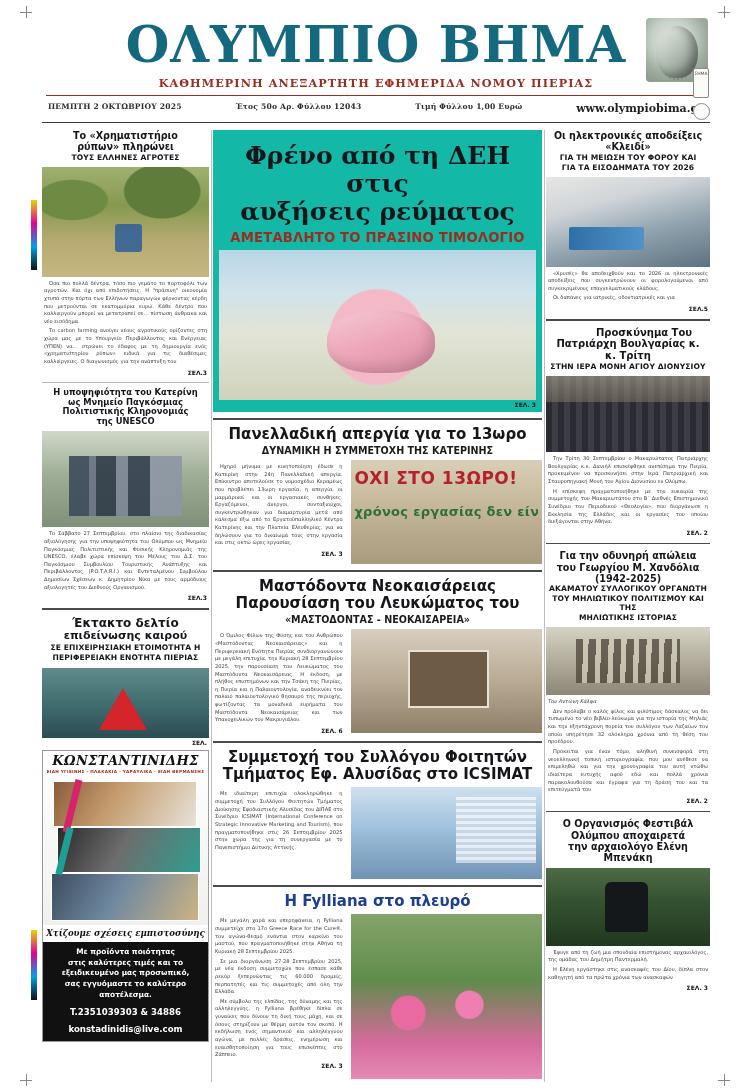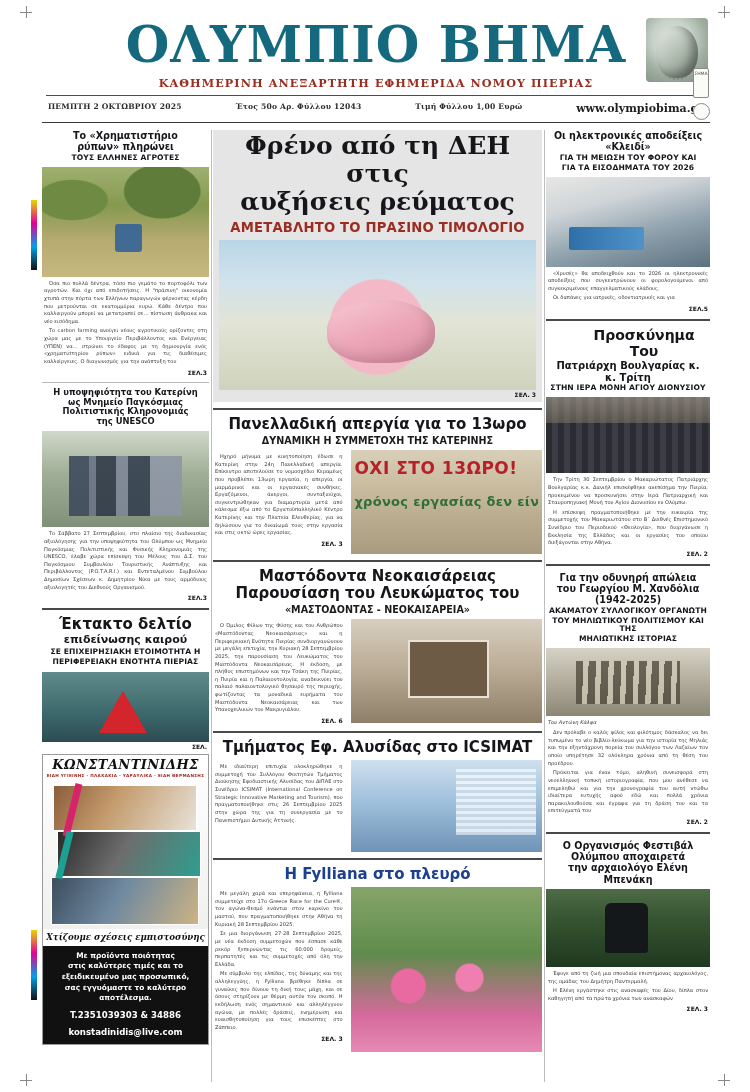--- a/index.html
+++ b/index.html
@@ -236,22 +236,22 @@
   .ph-fest{
     background:linear-gradient(180deg,#4d6b45 0%,#33512f 45%,#20381f 100%);
   }
   .ph-fest:after{
     content:"";position:absolute;left:36%;top:18%;width:26%;height:64%;
     background:#15181a;border-radius:6px 6px 3px 3px;
   }
 
   
   .main-hd{
-    background:#e5e5e5;
-    padding:2px 6px 4px 6px;
+    background:#14b8a6;
+    padding:12px 6px 4px 6px;
     box-sizing:border-box;
   }
   .main-hd h1{
     margin:0;text-align:center;
     font-family:"DejaVu Serif", serif;font-weight:bold;
     font-size:25px;line-height:1.12;color:#15151a;
   }
   .main-hd h2{
     margin:4px 0 0 0;text-align:center;
     font-family:"DejaVu Sans", sans-serif;font-weight:bold;
@@ -381,21 +381,21 @@
         <div class="ph ph-unesco" style="height:96px;margin-top:4px;"></div>
         <div class="body-txt">
           <p>Το Σάββατο 27 Σεπτεμβρίου, στο πλαίσιο της διαδικασίας αξιολόγησης για την υποψηφιότητα του Ολύμπου ως Μνημείο Παγκόσμιας Πολιτιστικής και Φυσικής Κληρονομιάς της UNESCO, έλαβε χώρα επίσκεψη του Μέλους του Δ.Σ. του Παγκόσμιου Συμβουλίου Τουριστικής Ανάπτυξης και Περιβάλλοντος (P.O.T.A.R.I.) και Εντεταλμένου Συμβούλου Δημοσίων Σχέσεων κ. Δημητρίου Νίκα με τους αρμόδιους αξιολογητές του Διεθνούς Οργανισμού.</p>
           <span class="sel">ΣΕΛ.3</span>
         </div>
       </div>
 
       <div class="sep-thick"></div>
 
       <div class="blk">
-        <div class="hl hl-lead" style="font-size:15px;">Έκτακτο δελτίο</div>
+        <div class="hl hl-lead" style="font-size:12px;">Έκτακτο δελτίο</div>
         <div class="hl hl-lead" style="font-size:11px;">επιδείνωσης καιρού</div>
         <div class="hl hl-sub">ΣΕ ΕΠΙΧΕΙΡΗΣΙΑΚΗ ΕΤΟΙΜΟΤΗΤΑ Η</div>
         <div class="hl hl-sub">ΠΕΡΙΦΕΡΕΙΑΚΗ ΕΝΟΤΗΤΑ ΠΙΕΡΙΑΣ</div>
         <div class="ph ph-warn" style="height:70px;margin-top:5px;">
           <div class="warn-in"></div>
           <div class="warn-bang"></div>
         </div>
         <span class="sel" style="padding-right:2px;">ΣΕΛ.</span>
       </div>
 
@@ -470,20 +470,21 @@
           </div>
           <div class="im">
             <div class="ph ph-mast" style="height:104px;"></div>
           </div>
         </div>
       </div>
 
       <div class="sep-thick"></div>
 
       <div class="blk">
+        <div class="mid-hl">Συμμετοχή του Συλλόγου Φοιτητών</div>
         <div class="mid-hl">Τμήματος Εφ. Αλυσίδας στο ICSIMAT</div>
         <div class="twocol" style="margin-top:4px;">
           <div class="tx">
             <div class="body-txt">
               <p>Με ιδιαίτερη επιτυχία ολοκληρώθηκε η συμμετοχή του Συλλόγου Φοιτητών Τμήματος Διοίκησης Εφοδιαστικής Αλυσίδας του ΔΙΠΑΕ στο Συνέδριο ICSIMAT (International Conference on Strategic Innovative Marketing and Tourism), που πραγματοποιήθηκε στις 26 Σεπτεμβρίου 2025 στην χώρα της για τη συνεργασία με το Πανεπιστήμιο Δυτικής Αττικής.</p>
             </div>
           </div>
           <div class="im">
             <div class="ph ph-conf" style="height:92px;"></div>
           </div>
@@ -521,21 +522,21 @@
         <div class="body-txt">
           <p>«Χρυσές» θα αποδειχθούν και το 2026 οι ηλεκτρονικές αποδείξεις που συγκεντρώνουν οι φορολογούμενοι από συγκεκριμένους επαγγελματικούς κλάδους.</p>
           <p>Οι δαπάνες για ιατρικές, οδοντιατρικές και για</p>
           <span class="sel">ΣΕΛ.5</span>
         </div>
       </div>
 
       <div class="sep-thick"></div>
 
       <div class="blk">
-        <div class="hl hl-lead" style="font-size:14px;padding-left:32px;">Προσκύνημα Του</div>
+        <div class="hl hl-lead" style="font-size:10px;padding-left:32px;">Προσκύνημα Του</div>
         <div class="hl hl-lead" style="font-size:10px;">Πατριάρχη Βουλγαρίας κ.</div>
         <div class="hl hl-lead" style="font-size:10px;">κ. Τρίτη</div>
         <div class="hl hl-sub">ΣΤΗΝ ΙΕΡΑ ΜΟΝΗ ΑΓΙΟΥ ΔΙΟΝΥΣΙΟΥ</div>
         <div class="ph ph-clergy" style="height:76px;margin-top:4px;"></div>
         <div class="body-txt">
           <p>Την Τρίτη 30 Σεπτεμβρίου ο Μακαριώτατος Πατριάρχης Βουλγαρίας κ.κ. Δανιήλ επισκέφθηκε ανεπίσημα την Πιερία, προκειμένου να προσκυνήσει στην Ιερά Πατριαρχική και Σταυροπηγιακή Μονή του Αγίου Διονυσίου εν Ολύμπω.</p>
           <p>Η επίσκεψη πραγματοποιήθηκε με την ευκαιρία της συμμετοχής του Μακαριωτάτου στο Β΄ Διεθνές Επιστημονικό Συνέδριο του Περιοδικού «Θεολογία», που διοργάνωσε η Εκκλησία της Ελλάδος και οι εργασίες του οποίου διεξάγονται στην Αθήνα.</p>
           <span class="sel">ΣΕΛ. 2</span>
         </div>
       </div>

